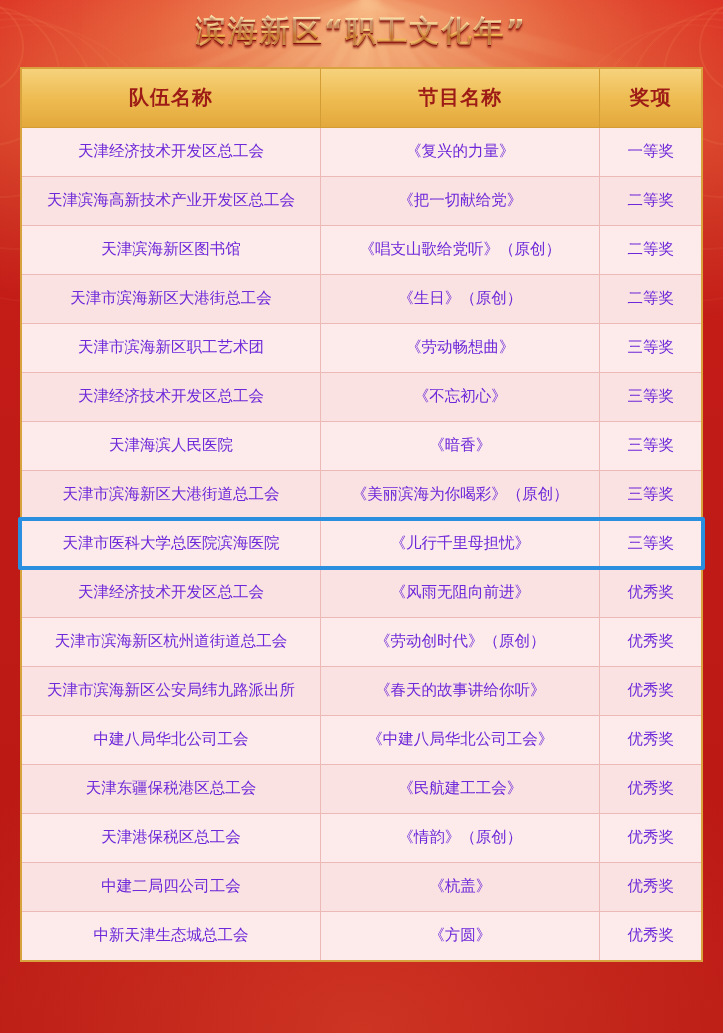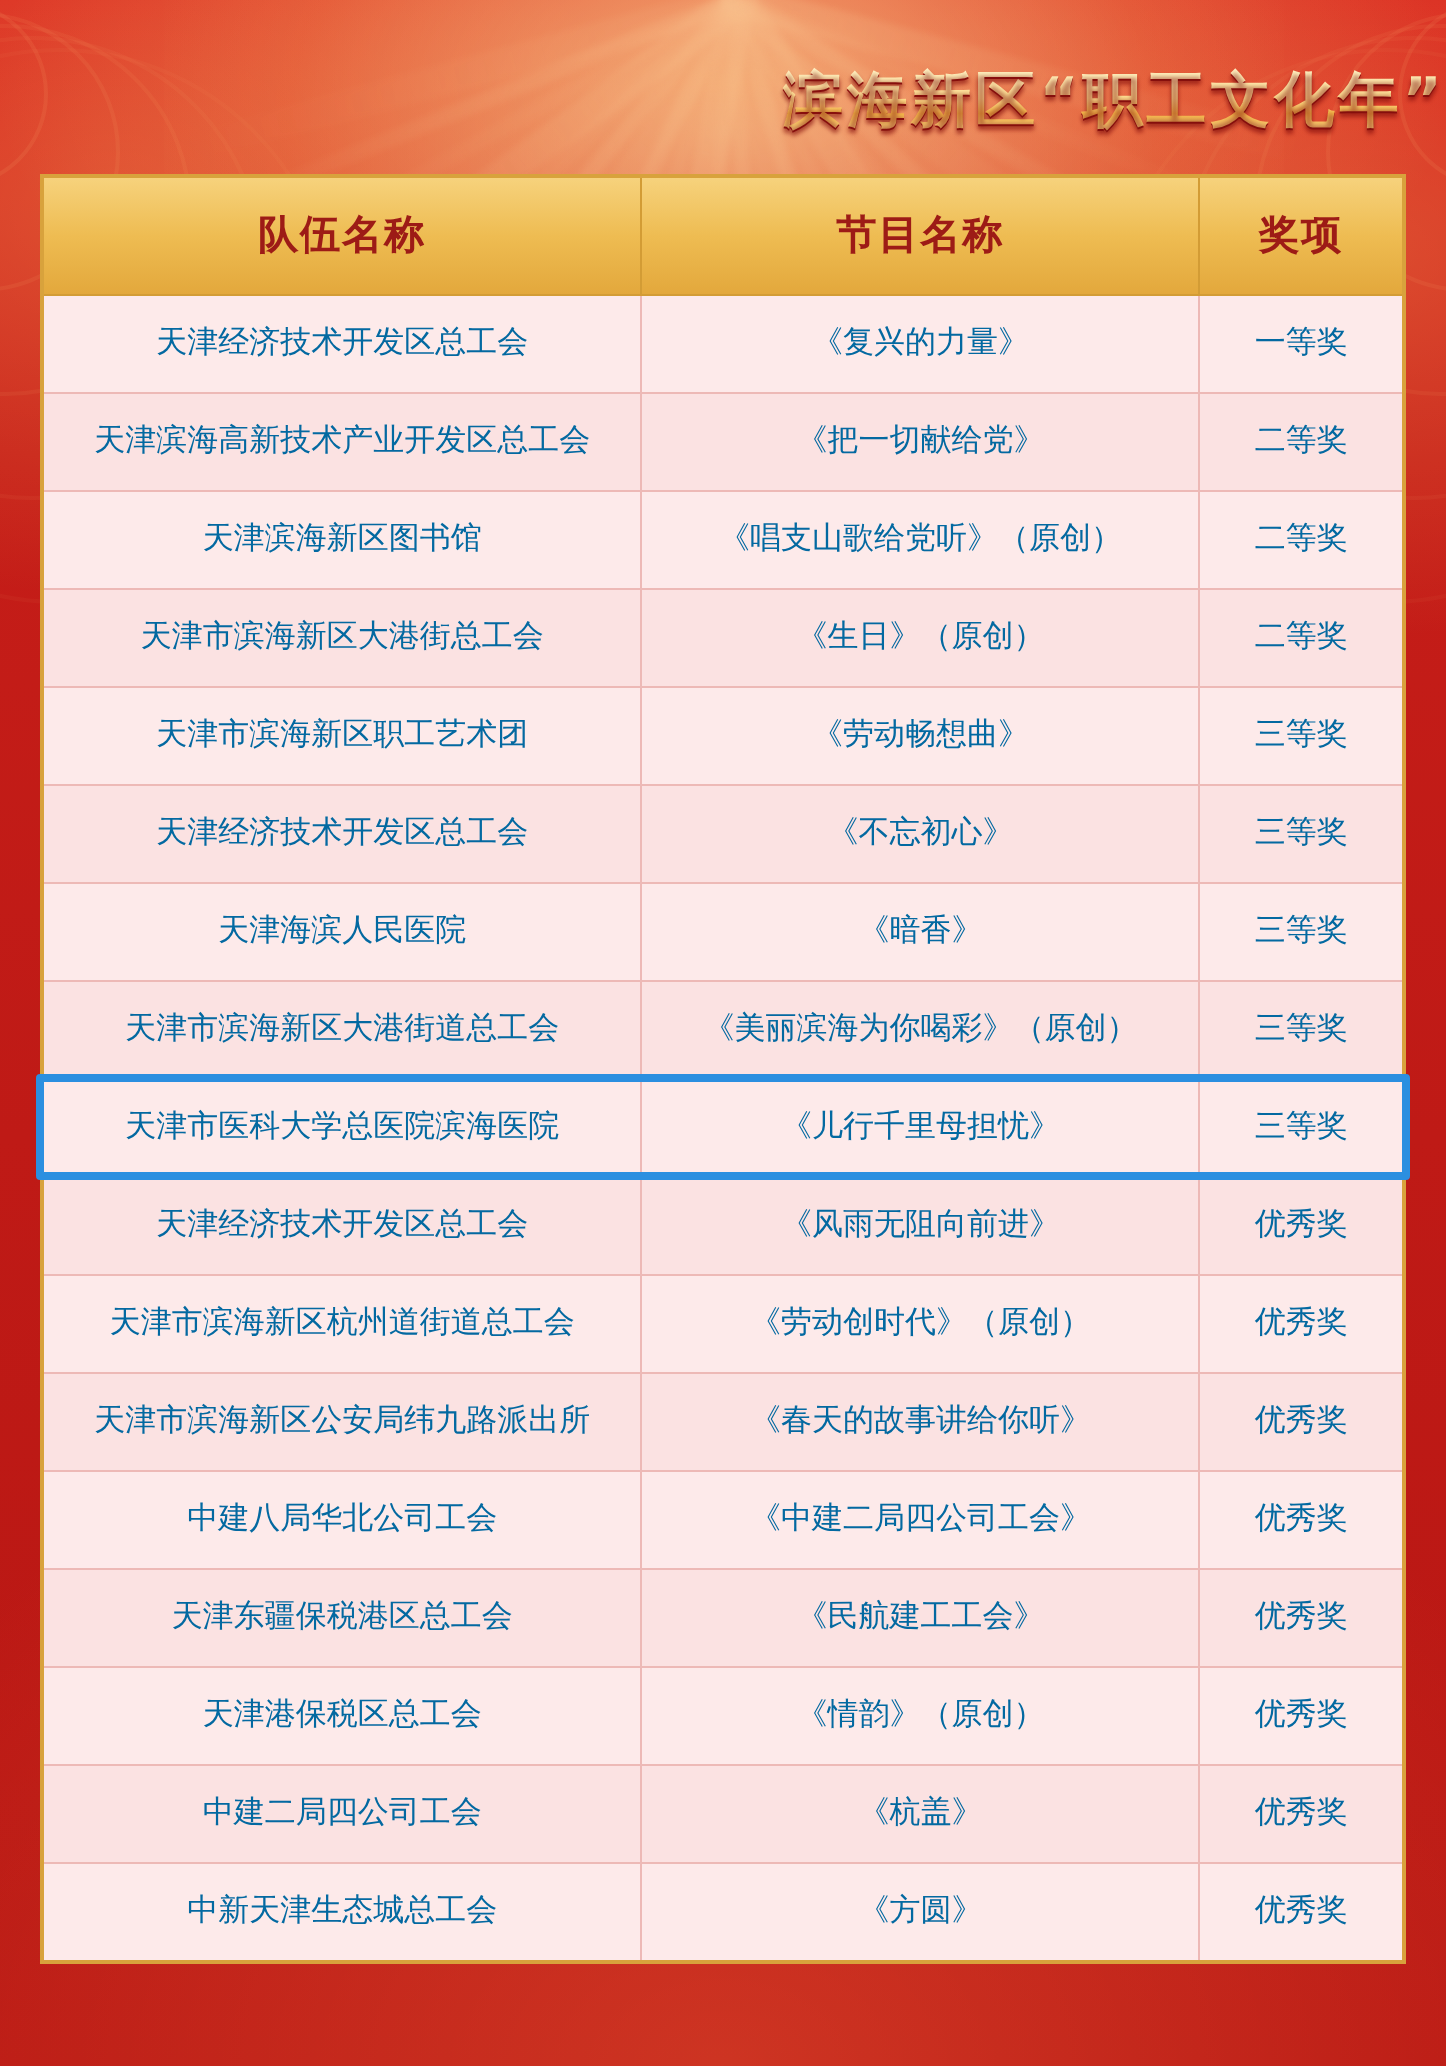--- a/index.html
+++ b/index.html
@@ -67,22 +67,22 @@
   .corner-swirl.right { right: -110px; top: -40px; transform: scaleX(-1); }
   .swirl-ring {
     position: absolute;
     border: 2px solid rgba(255,190,120,0.45);
     border-radius: 50%;
   }
 
   
   .title-block {
     position: relative;
-    padding-top: 30px;
-    text-align: right;
+    padding-top: 10px;
+    text-align: center;
     z-index: 4;
   }
   .title-line {
     font-family: "DejaVu Sans", "Liberation Sans", sans-serif;
     font-weight: bold;
     font-size: 30px;
     letter-spacing: 2px;
     line-height: 1.42;
     color: #ffe9a8;
     background: linear-gradient(180deg, #fff6d2 0%, #ffdf8e 45%, #f4b648 62%, #ffe9ae 100%);
@@ -118,21 +118,21 @@
     font-weight: bold;
     font-family: "DejaVu Sans", "Liberation Sans", sans-serif;
     border: 1px solid #d39c35;
     letter-spacing: 1px;
     margin-left: 34px;
   }
   tbody td {
     height: 46px;
     text-align: center;
     font-size: 15.5px;
-    color: #0369a1;
+    color: #6d28d9;
     font-family: "DejaVu Sans", "Liberation Sans", sans-serif;
     border: 1px solid #edb9b6;
     background: #fdeaea;
     white-space: nowrap;
     overflow: hidden;
   }
   tbody tr:nth-child(even) td { background: #fbe2e2; }
 
   tbody tr.highlight td {
     background: #fbe0e0;
@@ -268,21 +268,21 @@
             <td>《劳动创时代》（原创）</td>
             <td>优秀奖</td>
           </tr>
           <tr>
             <td>天津市滨海新区公安局纬九路派出所</td>
             <td>《春天的故事讲给你听》</td>
             <td>优秀奖</td>
           </tr>
           <tr>
             <td>中建八局华北公司工会</td>
-            <td>《中建二局四公司工会》</td>
+            <td>《中建八局华北公司工会》</td>
             <td>优秀奖</td>
           </tr>
           <tr>
             <td>天津东疆保税港区总工会</td>
             <td>《民航建工工会》</td>
             <td>优秀奖</td>
           </tr>
           <tr>
             <td>天津港保税区总工会</td>
             <td>《情韵》（原创）</td>

